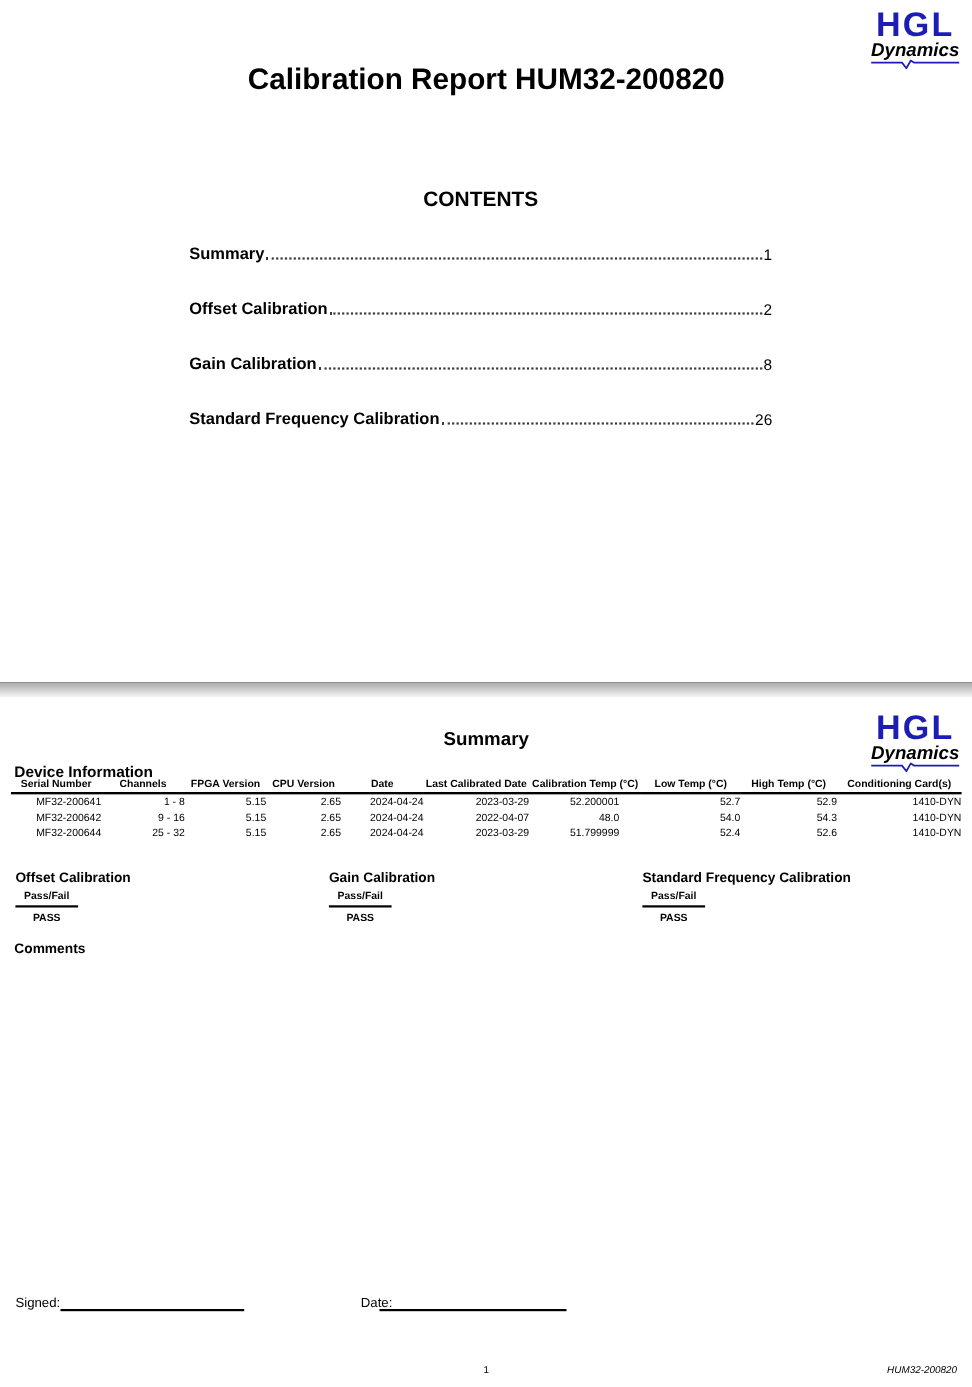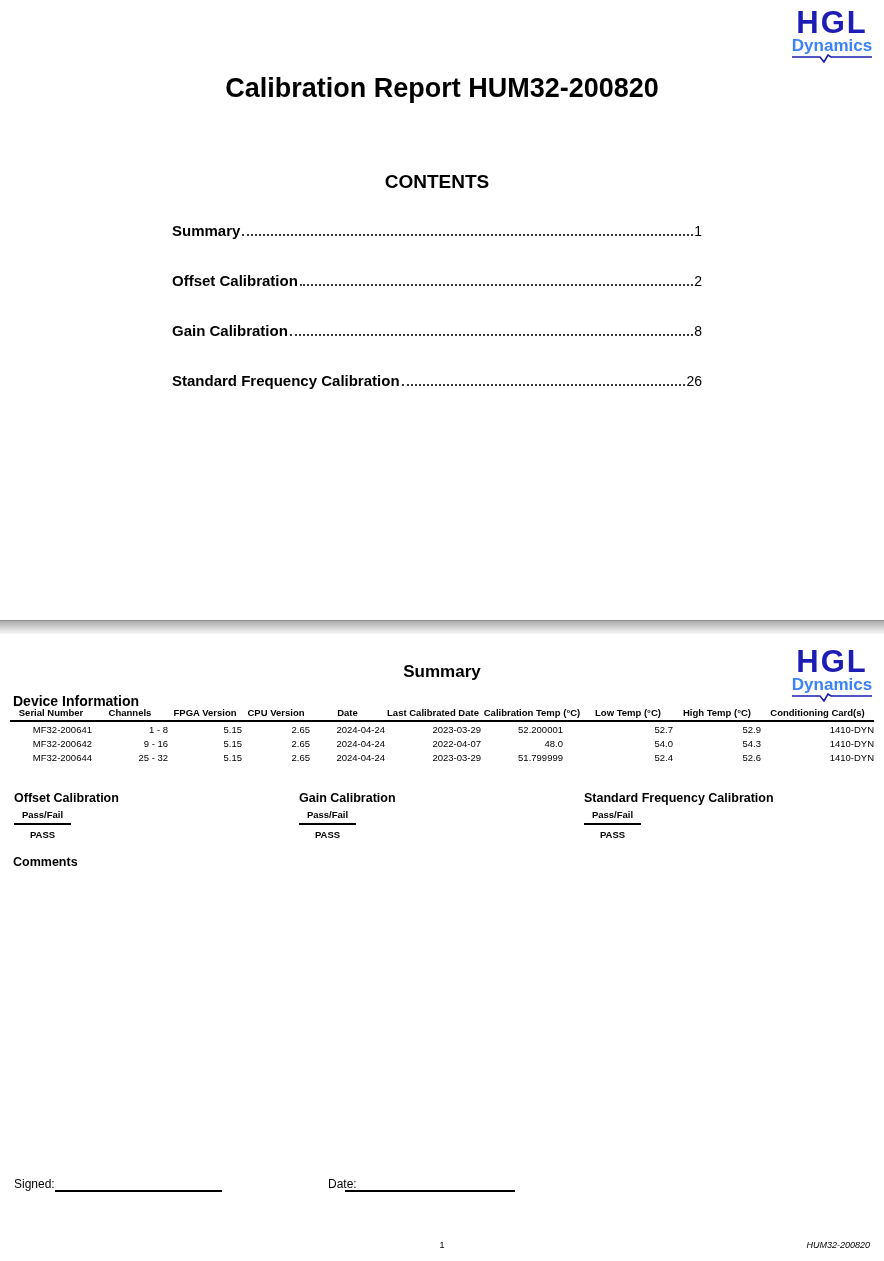--- a/index.html
+++ b/index.html
@@ -20,29 +20,29 @@
 
   
   .logo { position:absolute; width:86px; text-align:center; }
   .logo-1 { top:8px; right:9px; }
   .logo-2 { top:13px; right:9px; }
   .logo-hgl {
     font-size:31px; font-weight:bold; line-height:30px;
     color:#1d1db5; letter-spacing:2px;
   }
   .logo-dyn {
-    font-size:17px; font-weight:bold; 
-    color:#3b82f6; line-height:15px; letter-spacing:0px;
+    font-size:17px; font-weight:bold; font-style:italic;
+    color:#000000; line-height:15px; letter-spacing:0px;
   }
   .logo-pulse { display:block; margin:1px auto 0; }
 
   
   .report-title {
     position:absolute; top:57px; left:0; width:884px;
-    text-align:center; font-size:27px; font-weight:bold;margin-top:16px;
+    text-align:center; font-size:27px; font-weight:bold;
   }
   .contents-heading {
     position:absolute; top:171px; left:172px; width:530px;
     text-align:center; font-size:19px; font-weight:bold;
   }
   .toc { position:absolute; top:222px; left:172px; width:530px; }
   .toc-entry { display:flex; align-items:flex-end; height:17px; margin-bottom:33px; }
   .toc-label { font-size:15px; font-weight:bold; white-space:nowrap; }
   .toc-leader { flex:1; border-bottom:2px dotted #3a3a3a; margin:0 1px 3px 2px; }
   .toc-page { font-size:14px; }

